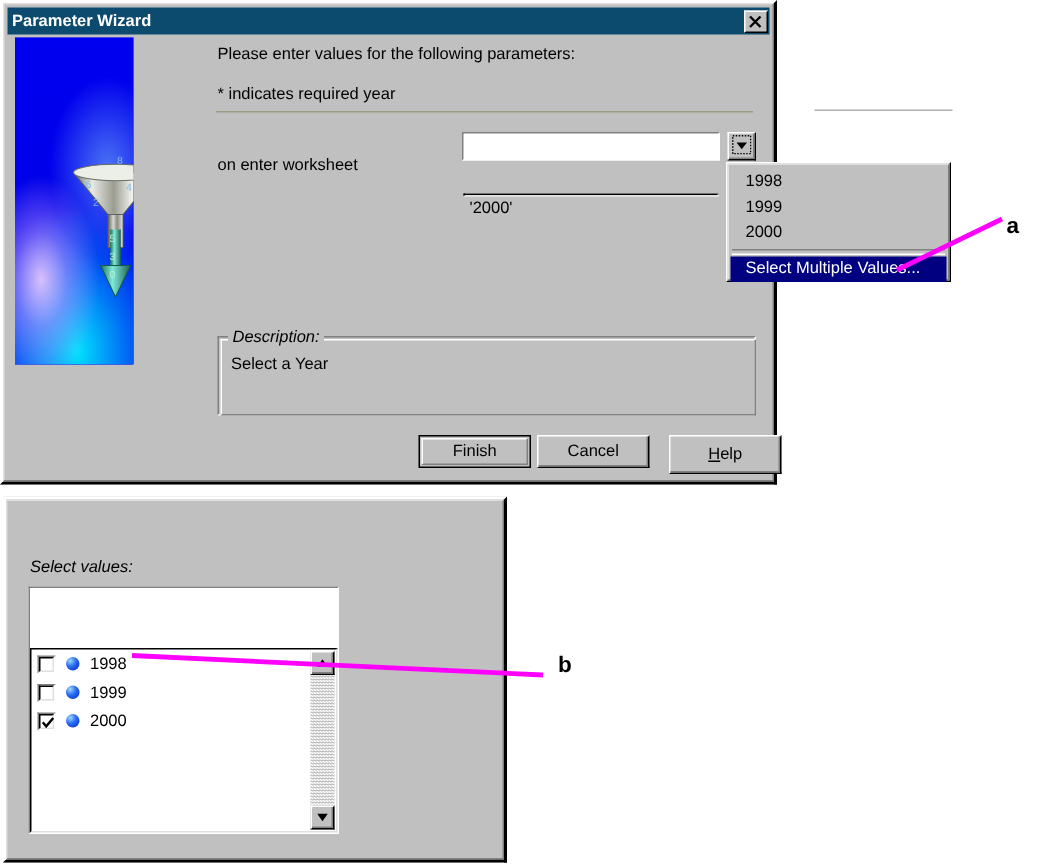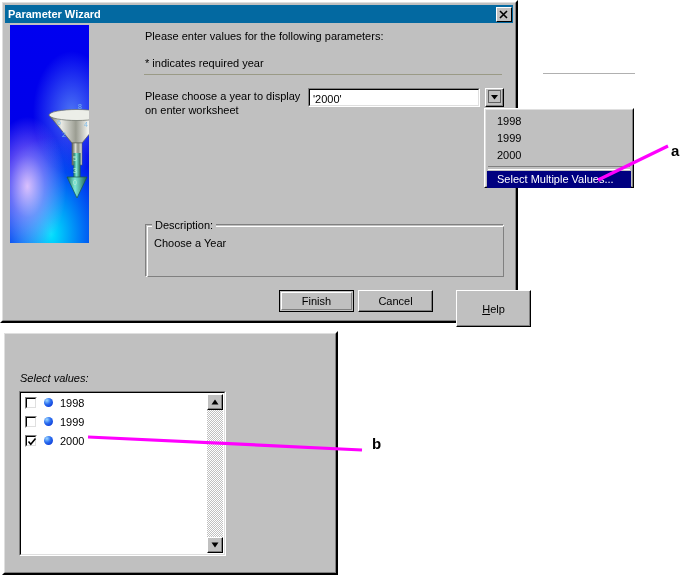--- a/index.html
+++ b/index.html
@@ -33,21 +33,21 @@
     border-top: 1px solid #dfdfdf;
     border-left: 1px solid #dfdfdf;
     border-right: 1px solid #808080;
     border-bottom: 1px solid #808080;
     box-sizing: border-box;
   }
   .titlebar {
     position: absolute;
     left: 3px; right: 3px; top: 3px;
     height: 18px;
-    background: #0369a1;
+    background: #0c4a6e;
     display: flex;
     align-items: center;
     padding: 0 1px 0 3px;
   }
   .title-text {
     color: #ffffff;
     font-weight: bold;
     font-size: 11px;
     letter-spacing: 0px;
     flex: 1 1 auto;
@@ -120,20 +120,21 @@
   }
   .field-inner {
     position: absolute;
     inset: 0;
     border-top: 1px solid #000000;
     border-left: 1px solid #000000;
     border-right: 1px solid #dfdfdf;
     border-bottom: 1px solid #dfdfdf;
     box-sizing: border-box;
     background: #ffffff;
+    margin-top: 40px;
   }
 
   
   .groupbox {
     position: absolute;
     border-top: 1px solid #808080;
     border-left: 1px solid #808080;
     border-right: 1px solid #ffffff;
     border-bottom: 1px solid #ffffff;
     box-sizing: border-box;
@@ -149,20 +150,21 @@
   }
   .gb-legend {
     position: absolute;
     top: -6px;
     left: 6px;
     background: #c0c0c0;
     padding: 0 3px;
     font-size: 11px;
     z-index: 3;
     white-space: nowrap;
+    font-style: italic;
   }
 
   
   #wizard {
     left: 0px; top: 0px;
     width: 518px; height: 323px;
   }
   #wiz-art {
     position: absolute;
     left: 8px; top: 23px;
@@ -392,52 +394,51 @@
         <text x="25" y="70">3</text>
         <text x="25" y="82">0</text>
       </g>
     </svg>
   </div>
 
   <div class="txt" style="left:143px; top:28px;">Please enter values for the following parameters:</div>
   <div class="txt" style="left:143px; top:55px;">* indicates required year</div>
   <div class="sep-line" style="left:142px; top:72px; width:358px;"></div>
 
-  <div class="txt" style="left:143px; top:88px;">Please choose a year to display</div>
   <div class="txt" style="left:143px; top:102px;">on enter worksheet</div>
 
   <div class="field" style="left:306px; top:86px; width:172px; height:19px;">
     <div class="field-inner">
       <div class="txt" style="left:3px; top:3px;">'2000'</div>
     </div>
   </div>
 
   <div class="btn" style="left:483px; top:86px; width:19px; height:19px;">
     <span class="lbl">
       <svg width="13" height="13" viewBox="0 0 13 13">
         <rect x="0.5" y="0.5" width="12" height="12" fill="#c0c0c0" stroke="#000" stroke-width="1" stroke-dasharray="1 1"></rect>
         <path d="M3,5 L10,5 L6.5,9.5 Z" fill="#000000"></path>
       </svg>
     </span>
   </div>
 
   <div class="groupbox" style="left:143px; top:222px; width:359px; height:53px;">
     <div class="gb2"></div>
     <span class="gb-legend">Description:</span>
-    <div class="txt" style="left:8px; top:12px;">Choose a Year</div>
+    <div class="txt" style="left:8px; top:12px;">Select a Year</div>
   </div>
 
   <div class="btn default" style="left:277px; top:288px; width:75px; height:22px;">
     <span class="btn-face"></span>
     <span class="lbl">Finish</span>
   </div>
   <div class="btn" style="left:356px; top:288px; width:75px; height:22px;">
     <span class="lbl">Cancel</span>
   </div>
-  <div class="btn" style="left:454px; top:288px; width:75px; height:37px;">
+  <div class="btn" style="left:444px; top:288px; width:75px; height:26px;">
     <span class="lbl"><u>H</u>elp</span>
   </div>
 </div>
 
 <div id="dropdown">
   <div class="dd-in">
     <div class="dd-item">1998</div>
     <div class="dd-item">1999</div>
     <div class="dd-item">2000</div>
     <div class="dd-sep"></div>

